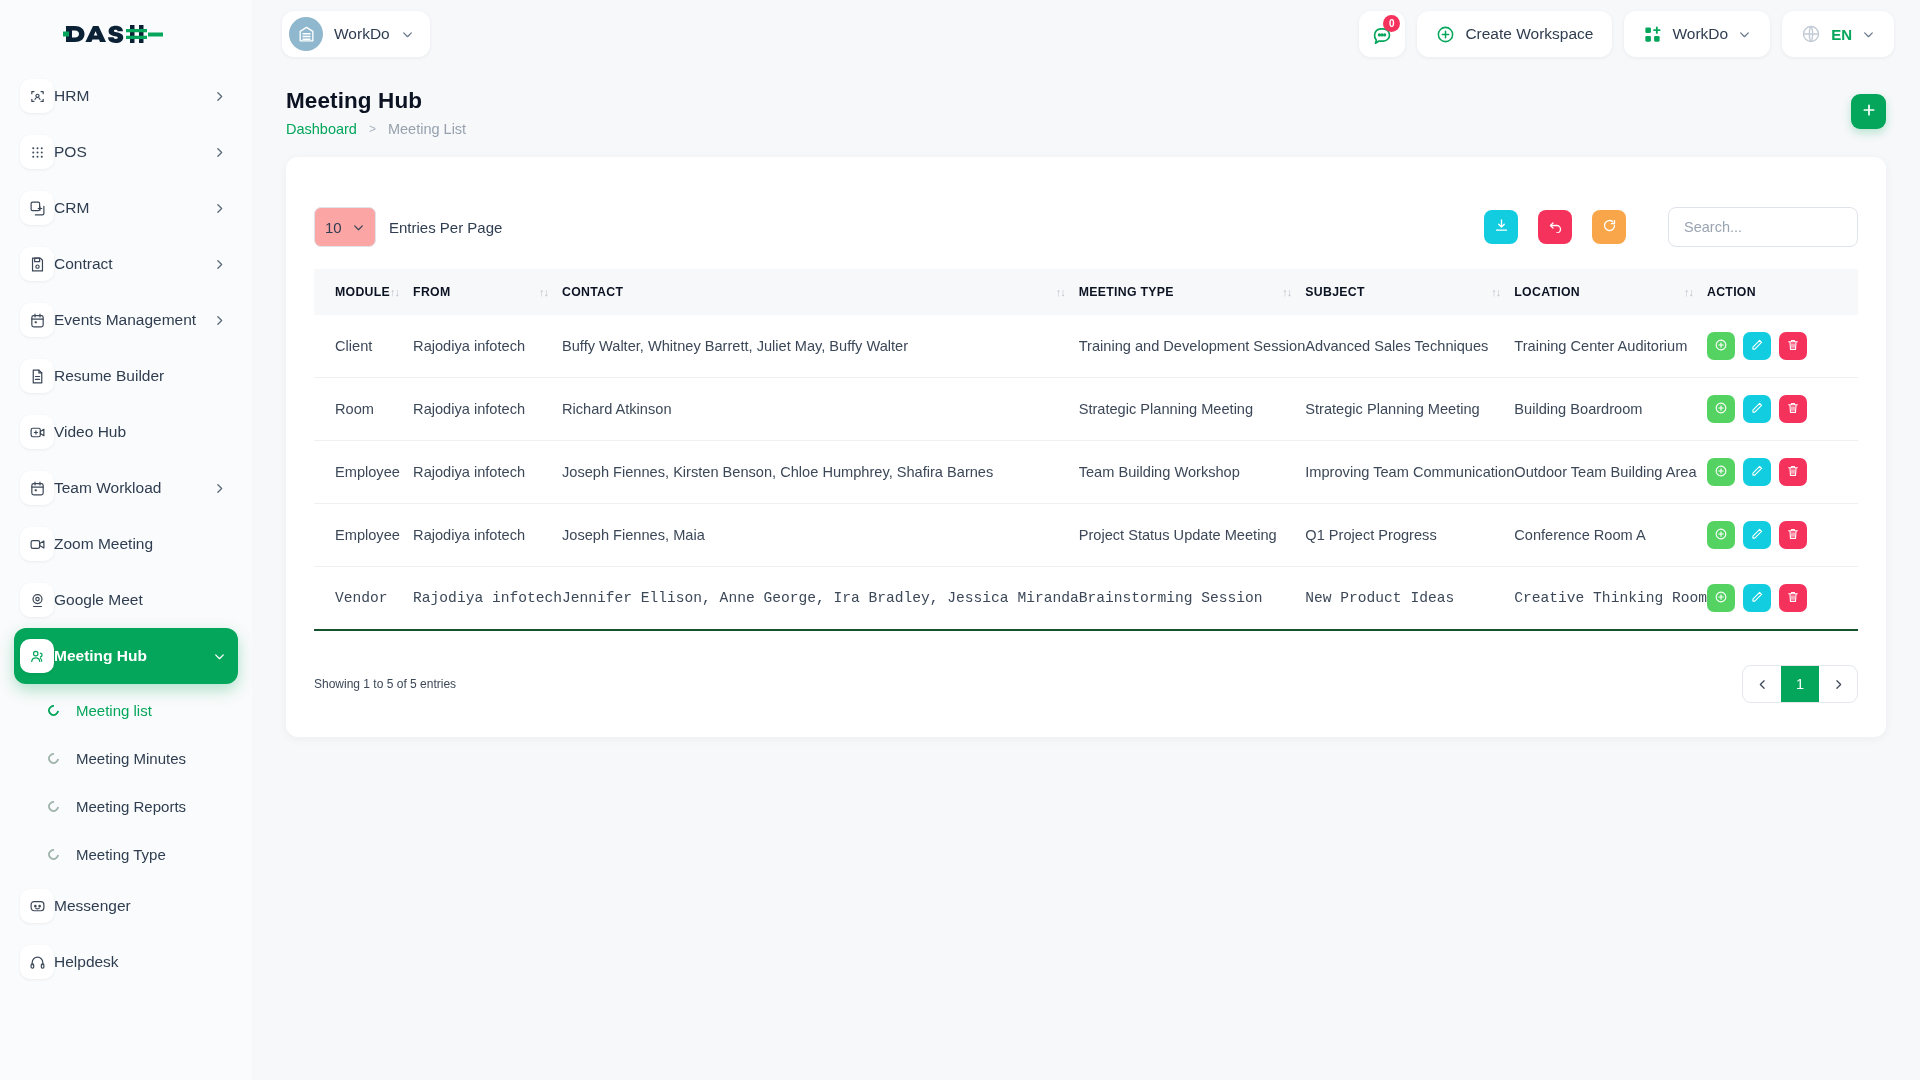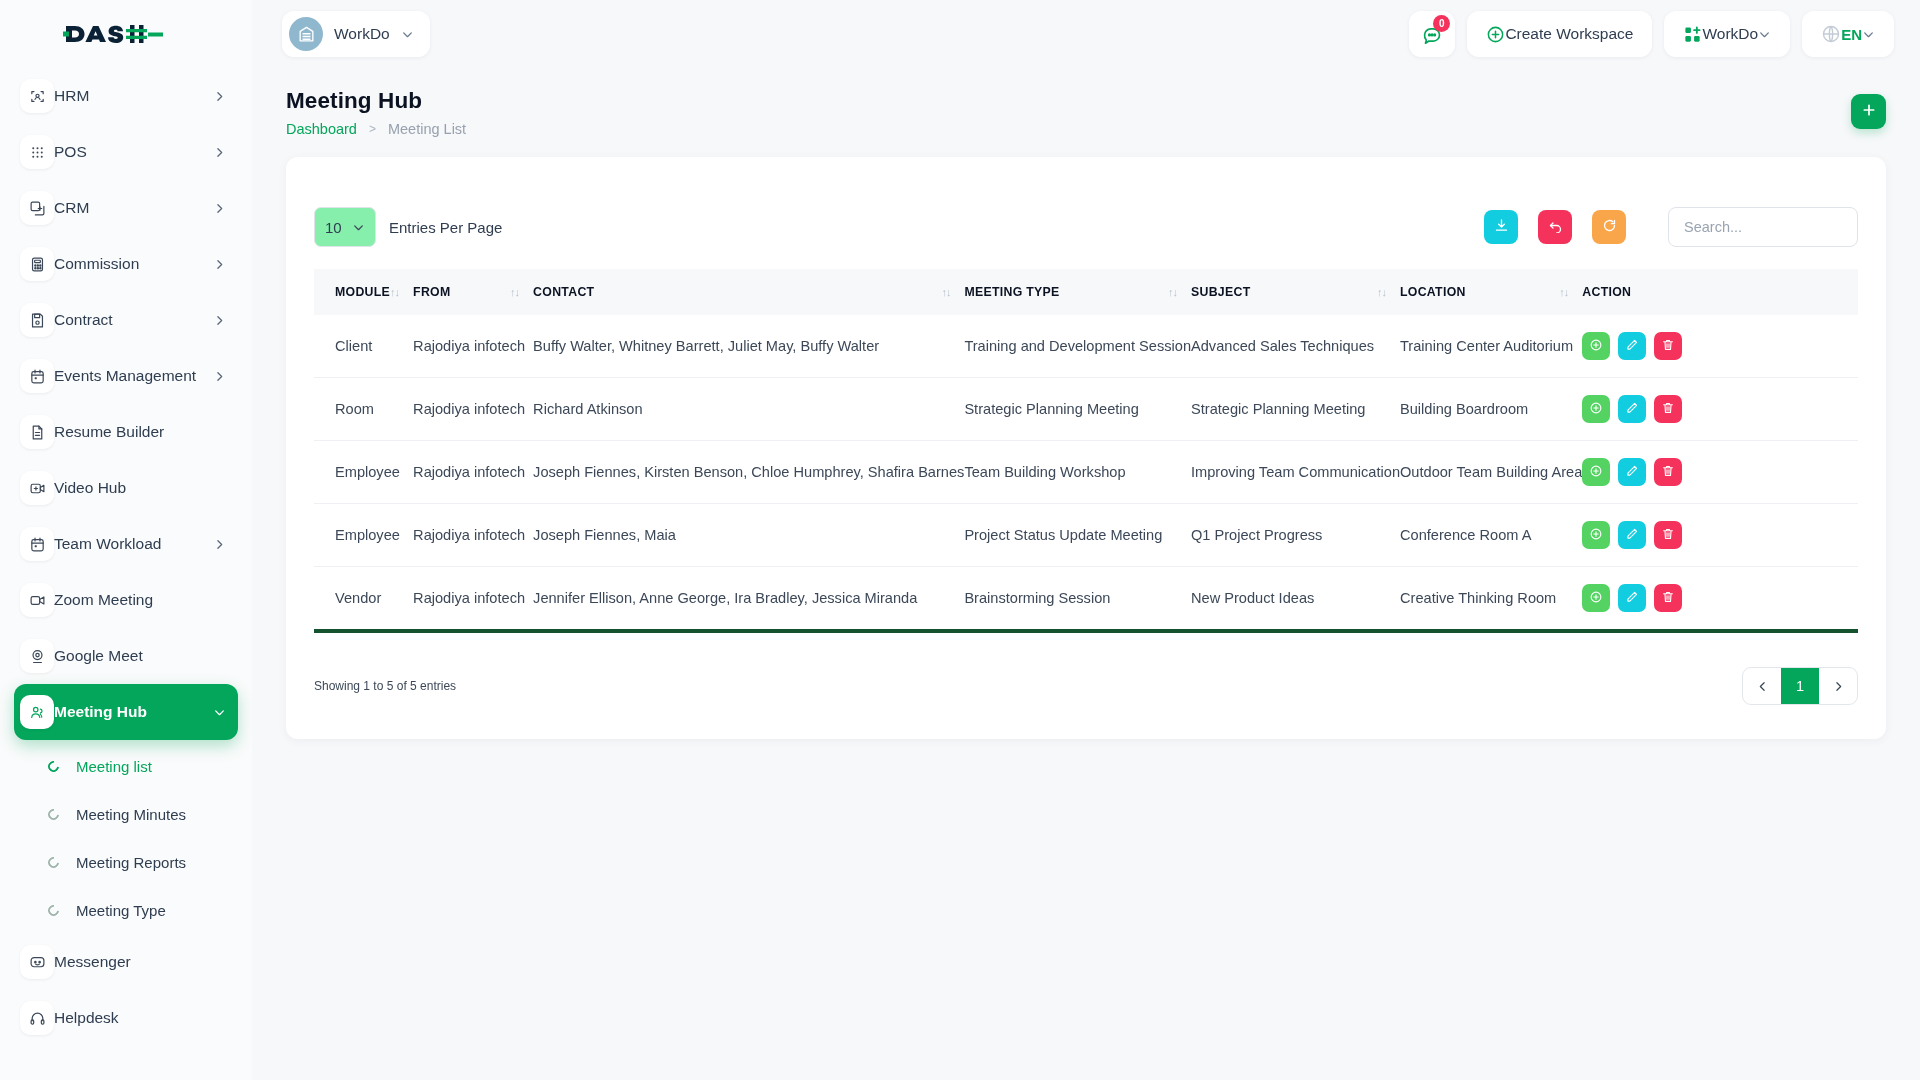--- a/index.html
+++ b/index.html
@@ -104,21 +104,21 @@
   .tb-icon-btn svg { width:21px; height:21px; }
   .badge {
     position:absolute; top:4px; right:5px;
     background:#f5325c; color:#fff;
     font-size:10px; font-weight:bold;
     min-width:17px; height:17px; border-radius:9px;
     display:flex; align-items:center; justify-content:center;
     padding: 0 4px;
   }
   .tb-pill {
-    display:flex; align-items:center; gap:0;
+    display:flex; align-items:center; gap:10px;
     height:46px; padding:0 19px;
     background:#fff; border-radius:12px;
     box-shadow: 0 1px 4px rgba(30,40,60,.06); cursor:pointer;
     font-size:15.5px; color:#2f3d50; white-space:nowrap;
   }
   .tb-pill .grn { color:#03a65a; display:flex; }
   .tb-pill .grn svg { width:19px; height:19px; }
   .tb-pill .gry { color:#c3cbd6; display:flex; }
   .tb-pill .gry svg { width:20px; height:20px; }
   .lang-txt { color:#03a65a; font-weight:bold; font-size:15px; }
@@ -153,21 +153,21 @@
   }
   .card-toolbar {
     display:flex; align-items:center;
     padding: 18px 0 22px 0;
   }
   .entries-sel {
     position:relative; display:flex; align-items:center;
     height:40px; width:62px;
     border:1px solid #dfe3ea; border-radius:7px;
     padding: 0 10px; font-size:15px; color:#2f3d50; cursor:pointer;
-    background:#86efac;
+    background:#fca5a5;
   }
   .entries-sel .chv { margin-left:auto; color:#3c4858; display:flex; }
   .entries-sel .chv svg { width:13px; height:13px; }
   .entries-lbl { margin-left:13px; font-size:15px; color:#2f3d50; }
 
   .toolbar-right { margin-left:auto; display:flex; align-items:center; gap:20px; }
   .sq-btn {
     width:34px; height:34px; border-radius:8px; border:none; cursor:pointer;
     display:flex; align-items:center; justify-content:center; color:#fff;
   }
@@ -192,21 +192,21 @@
   .th-in { display:flex; align-items:center; }
   .sort-ico {
     margin-left:auto; padding-right:14px;
     color:#b9c2cd; font-size:11px; letter-spacing:-1px;
   }
   td {
     padding: 17px 0; font-size:14.6px; color:#3c4858;
     border-bottom: 1px solid #eef0f3; white-space:nowrap;
   }
   td:first-child { padding-left:21px; }
-  tbody tr:last-child td { border-bottom: 4px solid #14532d; }
+  tbody tr:last-child td { border-bottom: 2px solid #14532d; font-family: Liberation Mono, monospace; }
   .act-cell { display:flex; align-items:center; gap:8px; }
   .act-btn {
     width:28px; height:28px; border-radius:7px; border:none; cursor:pointer;
     display:flex; align-items:center; justify-content:center; color:#fff;
   }
   .act-btn svg { width:14px; height:14px; }
 
   .card-foot {
     display:flex; align-items:center;
     padding-top: 34px;
@@ -283,40 +283,20 @@
       </div>
       <div class="nav-item">
         <span class="nav-ico">
           <svg viewBox="0 0 24 24" fill="none" stroke="currentColor" stroke-width="1.7" stroke-linecap="round" stroke-linejoin="round">
             <rect x="3" y="3" width="12" height="12" rx="2"></rect>
             <path d="M9 21h10a2 2 0 0 0 2-2V9"></path>
             <path d="M13 12h5M15.5 9.5v5"></path>
           </svg>
         </span>
         <span class="nav-label">CRM</span>
-        <span class="nav-chev">
-          <svg viewBox="0 0 24 24" fill="none" stroke="currentColor" stroke-width="2.3" stroke-linecap="round" stroke-linejoin="round">
-            <path d="M9 5l7 7-7 7"></path>
-          </svg>
-        </span>
-      </div>
-      <div class="nav-item">
-        <span class="nav-ico">
-          <svg viewBox="0 0 24 24" fill="none" stroke="currentColor" stroke-width="1.7" stroke-linecap="round" stroke-linejoin="round">
-            <rect x="5" y="3" width="14" height="18" rx="2.4"></rect>
-            <rect x="8" y="6" width="8" height="3.4" rx=".8"></rect>
-            <circle cx="9" cy="13.5" r=".9" fill="currentColor"></circle>
-            <circle cx="12.5" cy="13.5" r=".9" fill="currentColor"></circle>
-            <circle cx="16" cy="13.5" r=".9" fill="currentColor"></circle>
-            <circle cx="9" cy="17.4" r=".9" fill="currentColor"></circle>
-            <circle cx="12.5" cy="17.4" r=".9" fill="currentColor"></circle>
-            <circle cx="16" cy="17.4" r=".9" fill="currentColor"></circle>
-          </svg>
-        </span>
-        <span class="nav-label">Commission</span>
         <span class="nav-chev">
           <svg viewBox="0 0 24 24" fill="none" stroke="currentColor" stroke-width="2.3" stroke-linecap="round" stroke-linejoin="round">
             <path d="M9 5l7 7-7 7"></path>
           </svg>
         </span>
       </div>
       <div class="nav-item">
         <span class="nav-ico">
           <svg viewBox="0 0 24 24" fill="none" stroke="currentColor" stroke-width="1.7" stroke-linecap="round" stroke-linejoin="round">
             <path d="M5 3h11l3 3v15H5z"></path>

